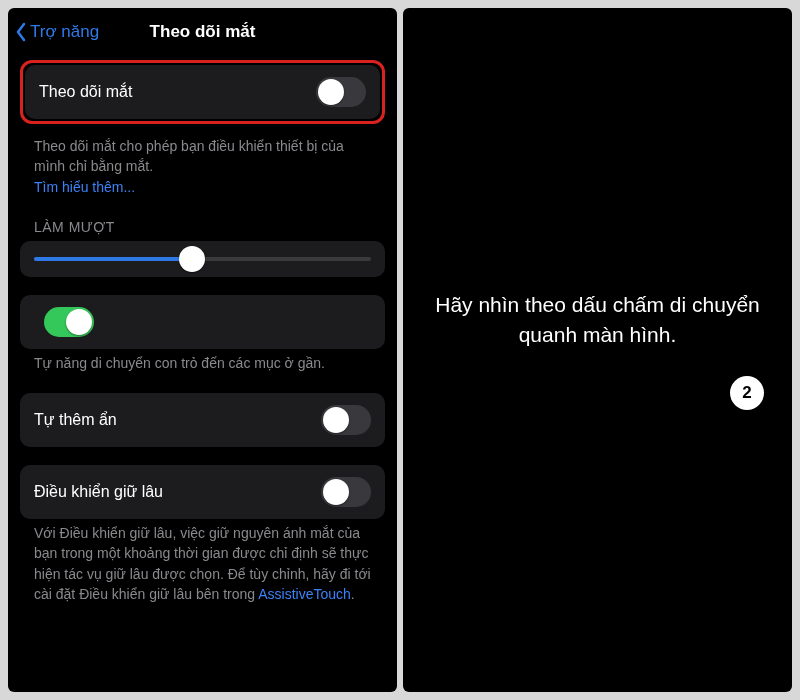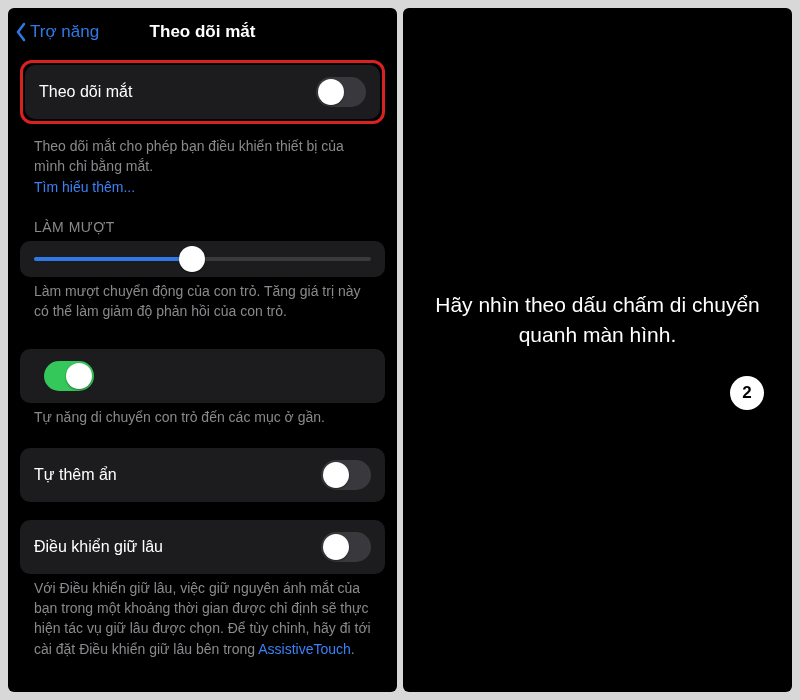--- a/index.html
+++ b/index.html
@@ -205,21 +205,20 @@
       </div>
 
       <div class="section-header">LÀM MƯỢT</div>
       <div class="slider-card">
         <div class="slider">
           <div class="slider-track full"></div>
           <div class="slider-track fill" id="slider-fill" style="width: 47%;"></div>
           <div class="slider-thumb" id="slider-thumb" style="left: 47%;"></div>
         </div>
       </div>
-      <div class="desc">Làm mượt chuyển động của con trỏ. Tăng giá trị này có thể làm giảm độ phản hồi của con trỏ.</div>
 
       <div class="spacer"></div>
 
       <div class="row">
         <span class="toggle on">
             <span class="knob"></span>
           </span>
       </div>
       <div class="desc">Tự năng di chuyển con trỏ đến các mục ở gần.</div>
 

